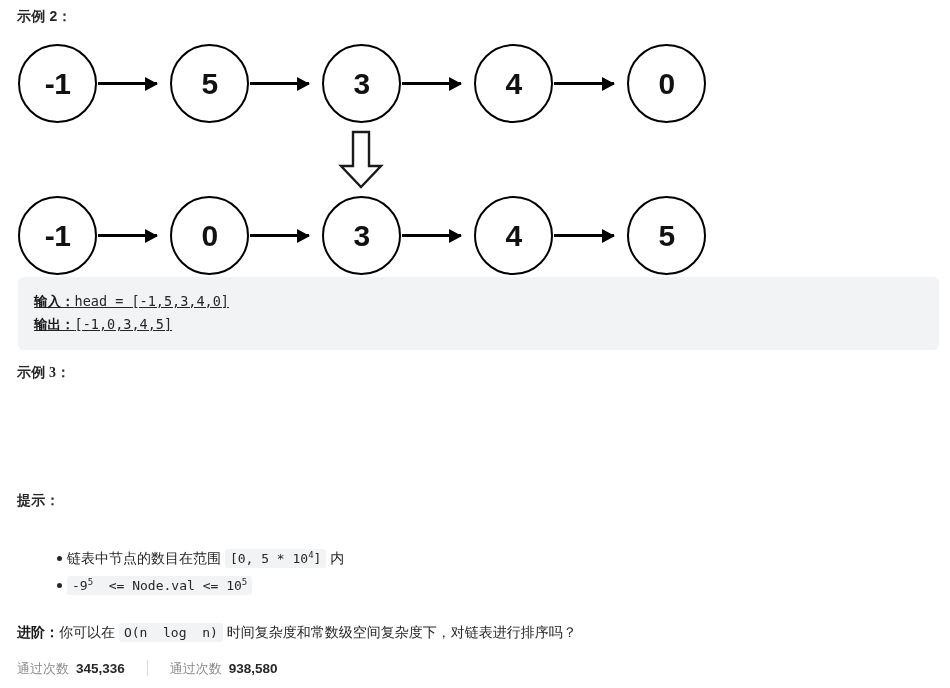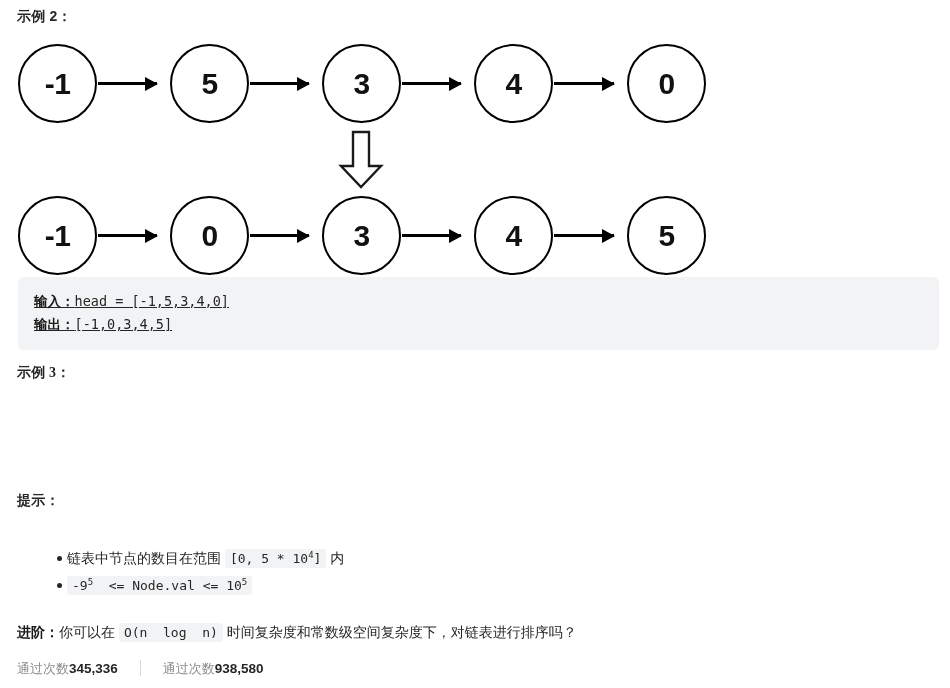--- a/index.html
+++ b/index.html
@@ -207,20 +207,21 @@
     white-space: nowrap;
   }
   .stat-label {
     font-size: 13px;
     color: #8c8c8c;
   }
   .stat-value {
     font-size: 13.5px;
     font-weight: bold;
     color: #262626;
+    margin-left: 7px;
   }
   .stat-divider {
     width: 1px;
     height: 16px;
     background: #d9d9d9;
     margin: 0 22px;
   }
 </style>
 </head>
 <body>

